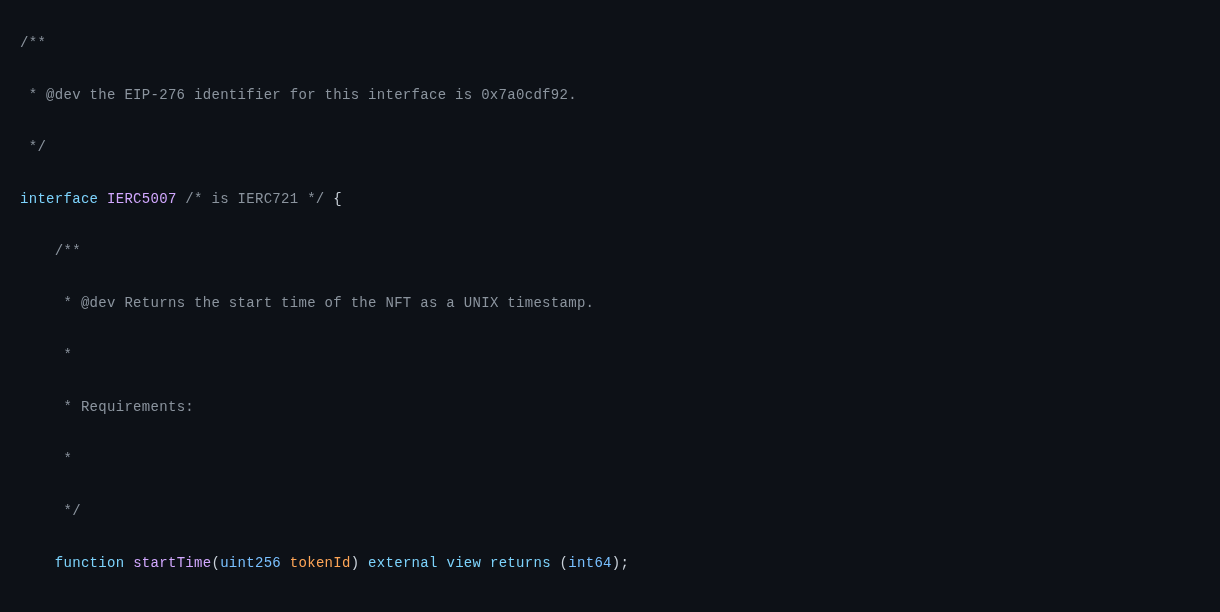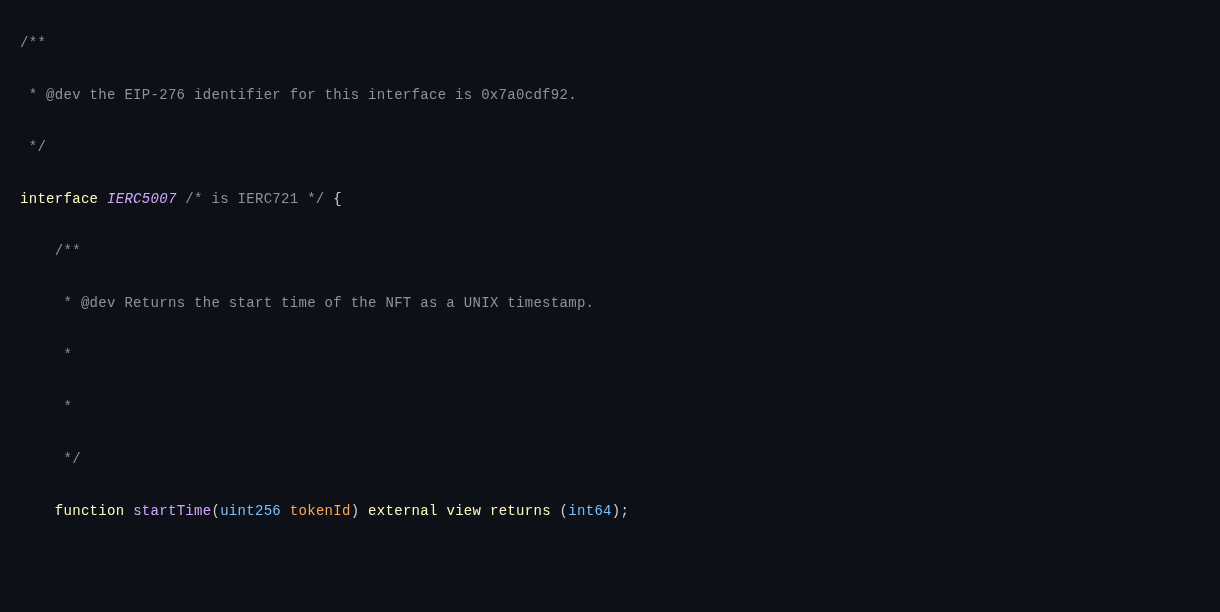--- a/index.html
+++ b/index.html
@@ -16,38 +16,39 @@
       padding: 4px 0;
       white-space: pre;
       overflow-x: auto;
     }
     .line {
       display: block;
       padding: 0 20px;
       line-height: 26px;
     }
     .comment { color: #8b949e; }
-    .keyword { color: #fef9c3; }
+    .keyword { color: #7dd3fc; }
     .type { color: #79c0ff; }
-    .identifier { color: #d2a8ff; font-style: italic; }
+    .identifier { color: #d2a8ff; }
     .func-name { color: #d2a8ff; }
     .param { color: #ffa657; }
     .punct { color: #c9d1d9; }
   </style>
 </head>
 <body>
 
 <div class="code-block">
 <span class="line"><span class="comment">/**</span></span>
 <span class="line"><span class="comment"> * @dev the EIP-276 identifier for this interface is 0x7a0cdf92.</span></span>
 <span class="line"><span class="comment"> */</span></span>
 <span class="line"><span class="keyword">interface</span><span> </span><span class="identifier">IERC5007</span><span> </span><span class="comment">/* is IERC721 */</span><span> </span><span class="punct">{</span></span>
 <span class="line"><span>    </span><span class="comment">/**</span></span>
 <span class="line"><span>    </span><span class="comment"> * @dev Returns the start time of the NFT as a UNIX timestamp.</span></span>
 <span class="line"><span>    </span><span class="comment"> *</span></span>
+<span class="line"><span>    </span><span class="comment"> * Requirements:</span></span>
 <span class="line"><span>    </span><span class="comment"> *</span></span>
 <span class="line"><span>    </span><span class="comment"> */</span></span>
 <span class="line"><span>    </span><span class="keyword">function</span><span> </span><span class="func-name">startTime</span><span class="punct">(</span><span class="type">uint256</span><span> </span><span class="param">tokenId</span><span class="punct">)</span><span> </span><span class="keyword">external</span><span> </span><span class="keyword">view</span><span> </span><span class="keyword">returns</span><span> </span><span class="punct">(</span><span class="type">int64</span><span class="punct">)</span><span class="punct">;</span></span>
 <span class="line"><span></span></span>
 
 
 
 
 
 

